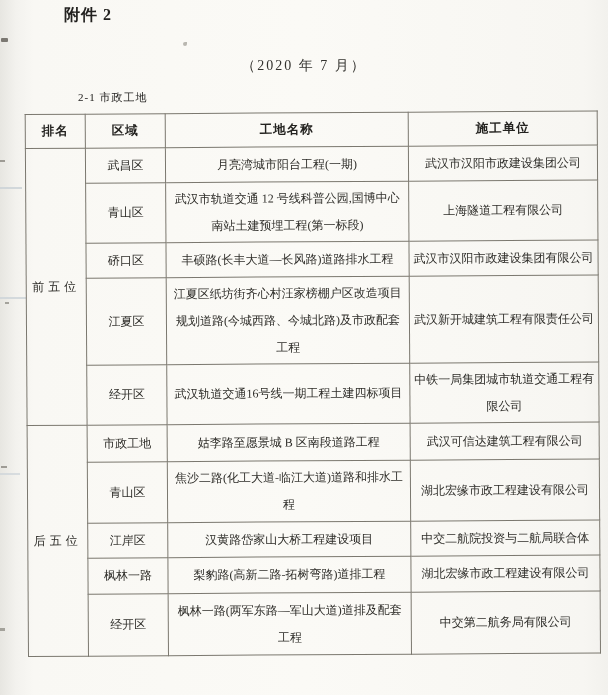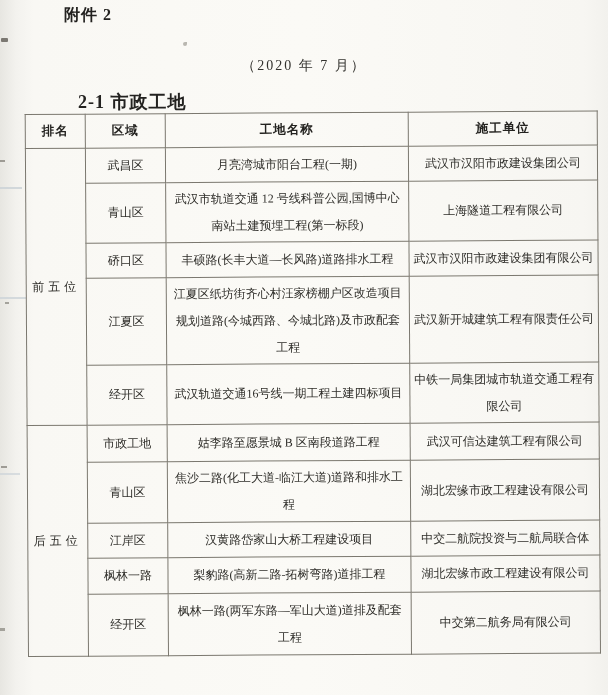--- a/index.html
+++ b/index.html
@@ -39,22 +39,22 @@
     left: 0; top: 57px;
     width: 608px;
     text-align: center;
     font-size: 14px;
     letter-spacing: 2px;
     color: #33322e;
   }
   .section-label {
     position: absolute;
     left: 78px; top: 90px;
-    font-size: 18px;
-    font-weight: 700;
+    font-size: 11px;
+    font-weight: 400;
     letter-spacing: 1px;
     color: #232220;
   }
   table.rank-table {
     position: absolute;
     left: 28px; top: 114px;
     width: 572px;
     border-collapse: collapse;
     table-layout: fixed;
     transform: rotate(-0.35deg);

